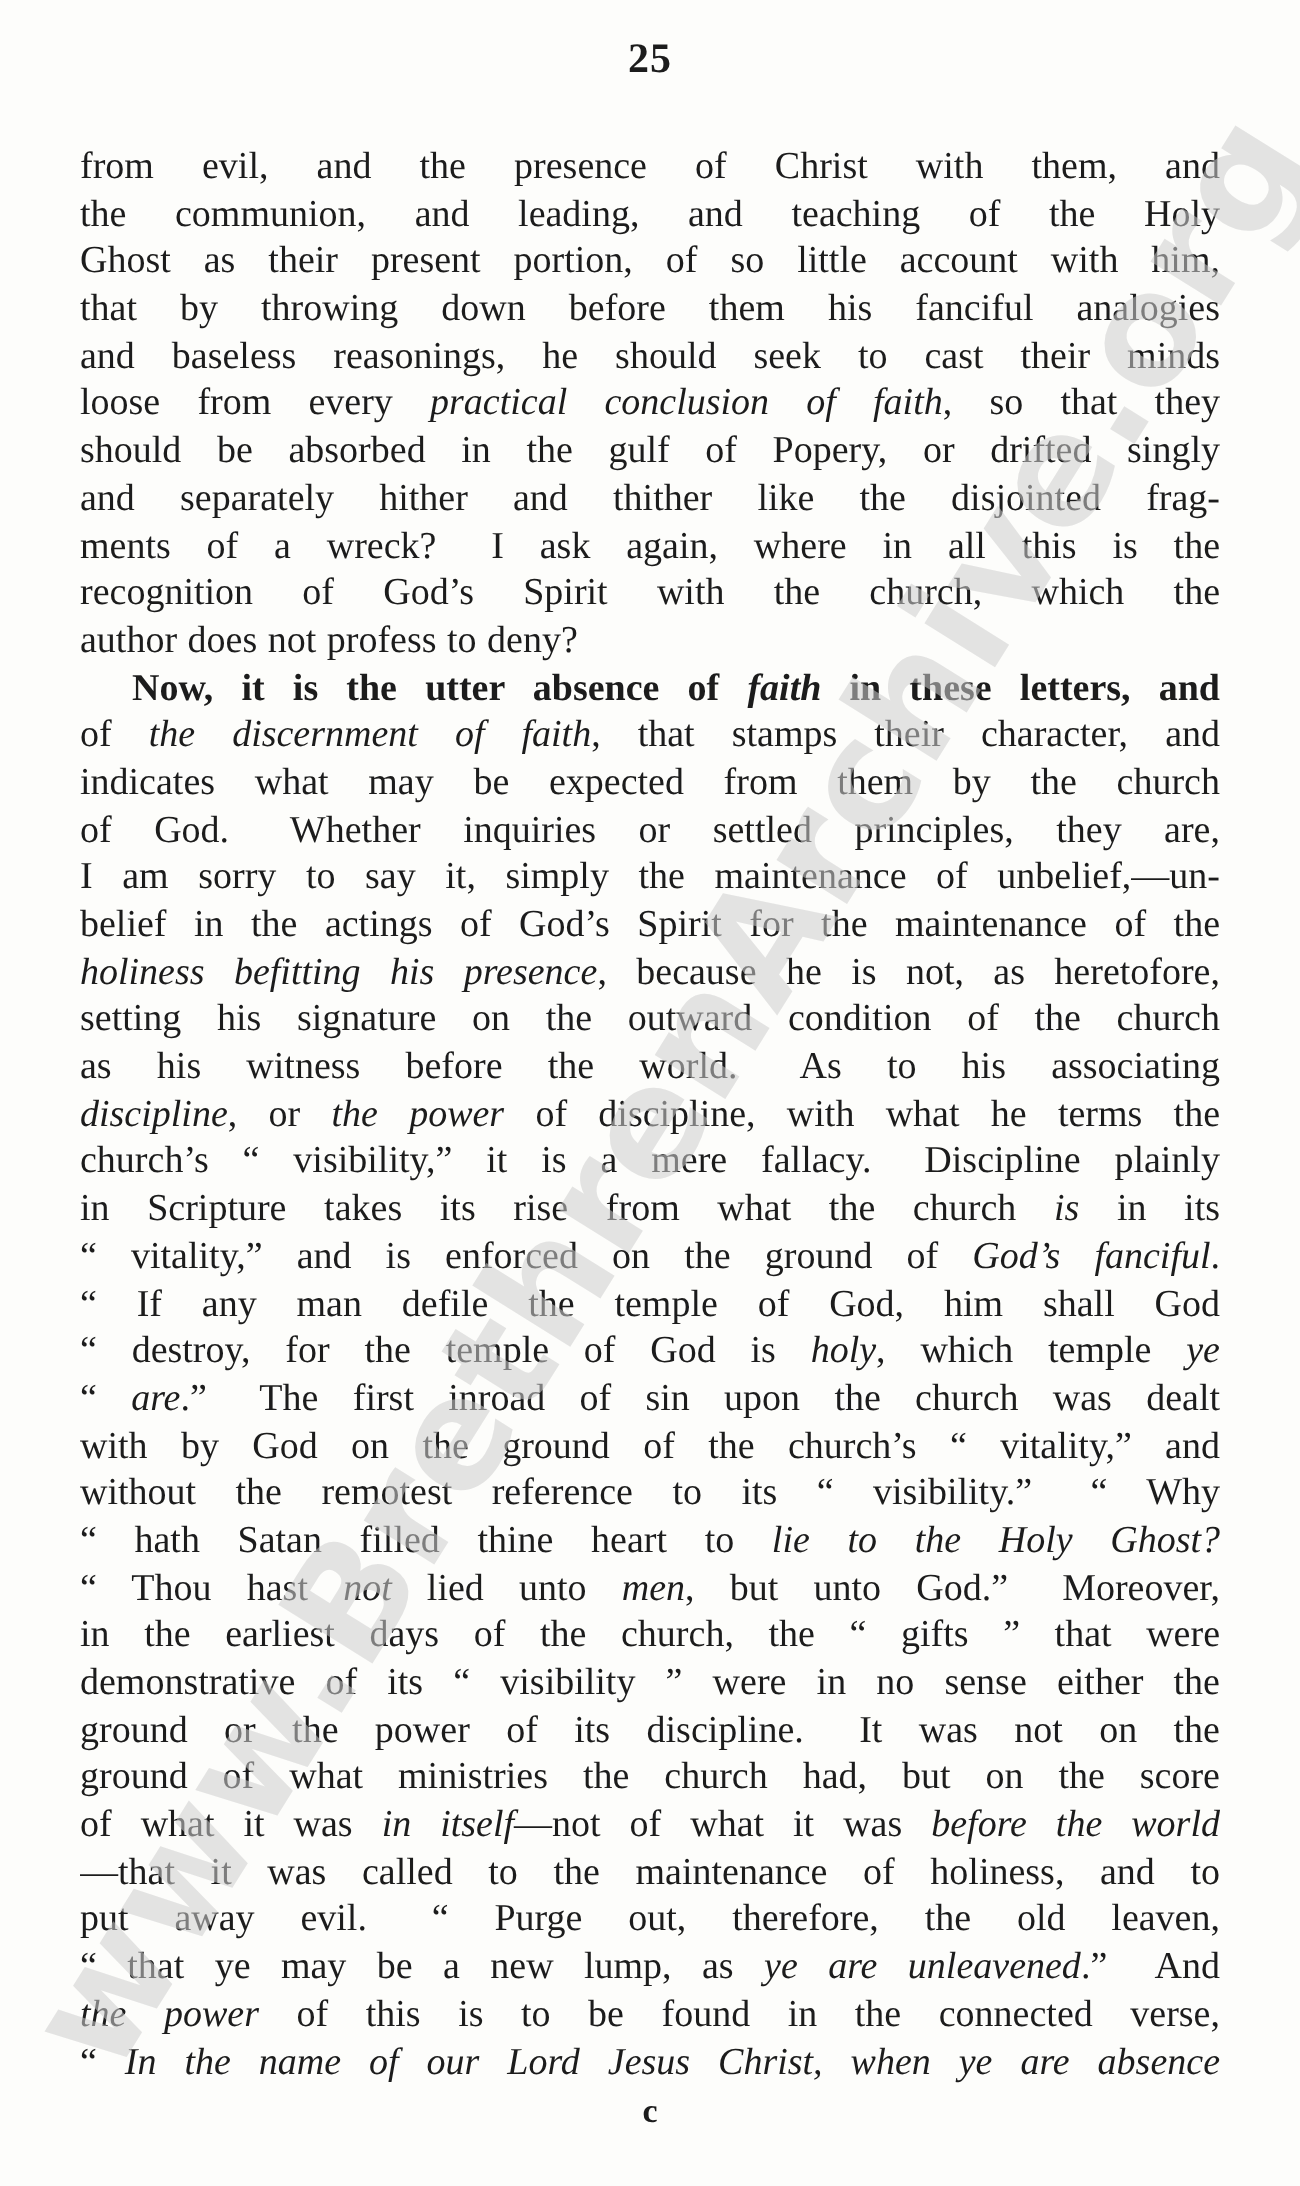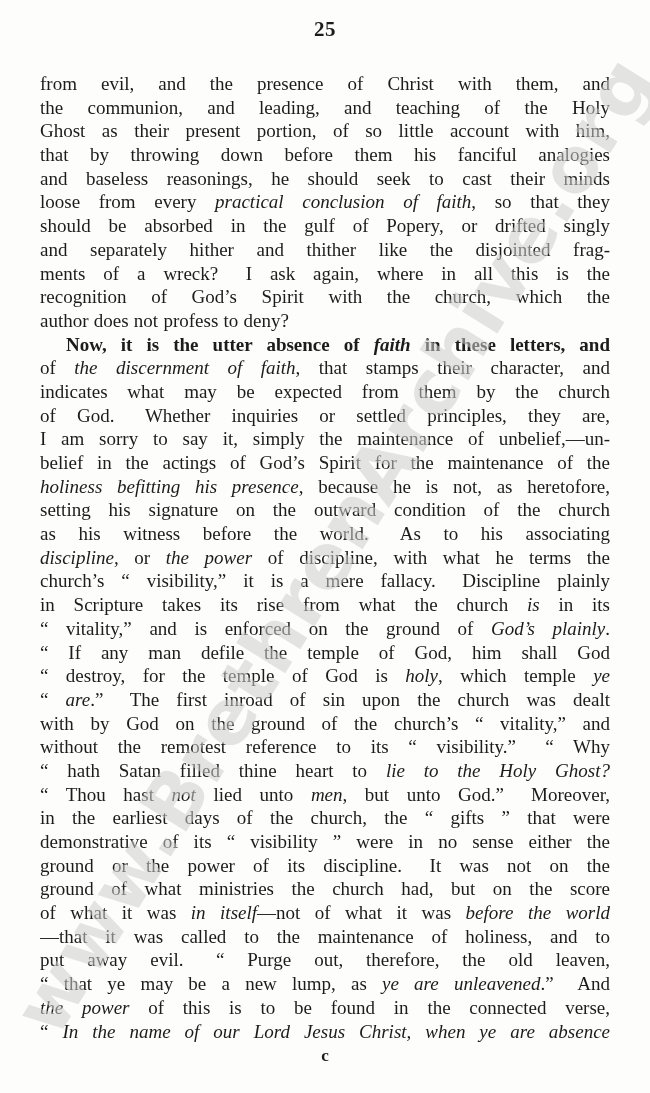--- a/index.html
+++ b/index.html
@@ -93,21 +93,21 @@
       <div class="line"><span>indicates what may be expected from them by the church</span></div>
       <div class="line"><span>of God.  Whether inquiries or settled principles, they are,</span></div>
       <div class="line"><span>I am sorry to say it, simply the maintenance of unbelief,—un-</span></div>
       <div class="line"><span>belief in the actings of God’s Spirit for the maintenance of the</span></div>
       <div class="line"><i>holiness befitting his presence</i><span>, because he is not, as heretofore,</span></div>
       <div class="line"><span>setting his signature on the outward condition of the church</span></div>
       <div class="line"><span>as his witness before the world.  As to his associating</span></div>
       <div class="line"><i>discipline</i><span>, or </span><i>the power</i><span> of discipline, with what he terms the</span></div>
       <div class="line"><span>church’s “ visibility,” it is a mere fallacy.  Discipline plainly</span></div>
       <div class="line"><span>in Scripture takes its rise from what the church </span><i>is</i><span> in its</span></div>
-      <div class="line"><span>“ vitality,” and is enforced on the ground of </span><i>God’s plainly</i><span>.</span></div>
+      <div class="line"><span>“ vitality,” and is enforced on the ground of </span><i>God’s fanciful</i><span>.</span></div>
       <div class="line"><span>“ If any man defile the temple of God, him shall God</span></div>
       <div class="line"><span>“ destroy, for the temple of God is </span><i>holy</i><span>, which temple </span><i>ye</i></div>
       <div class="line"><span>“ </span><i>are</i><span>.”  The first inroad of sin upon the church was dealt</span></div>
       <div class="line"><span>with by God on the ground of the church’s “ vitality,” and</span></div>
       <div class="line"><span>without the remotest reference to its “ visibility.”  “ Why</span></div>
       <div class="line"><span>“ hath Satan filled thine heart to </span><i>lie to the Holy Ghost?</i></div>
       <div class="line"><span>“ Thou hast </span><i>not</i><span> lied unto </span><i>men</i><span>, but unto God.”  Moreover,</span></div>
       <div class="line"><span>in the earliest days of the church, the “ gifts ” that were</span></div>
       <div class="line"><span>demonstrative of its “ visibility ” were in no sense either the</span></div>
       <div class="line"><span>ground or the power of its discipline.  It was not on the</span></div>

